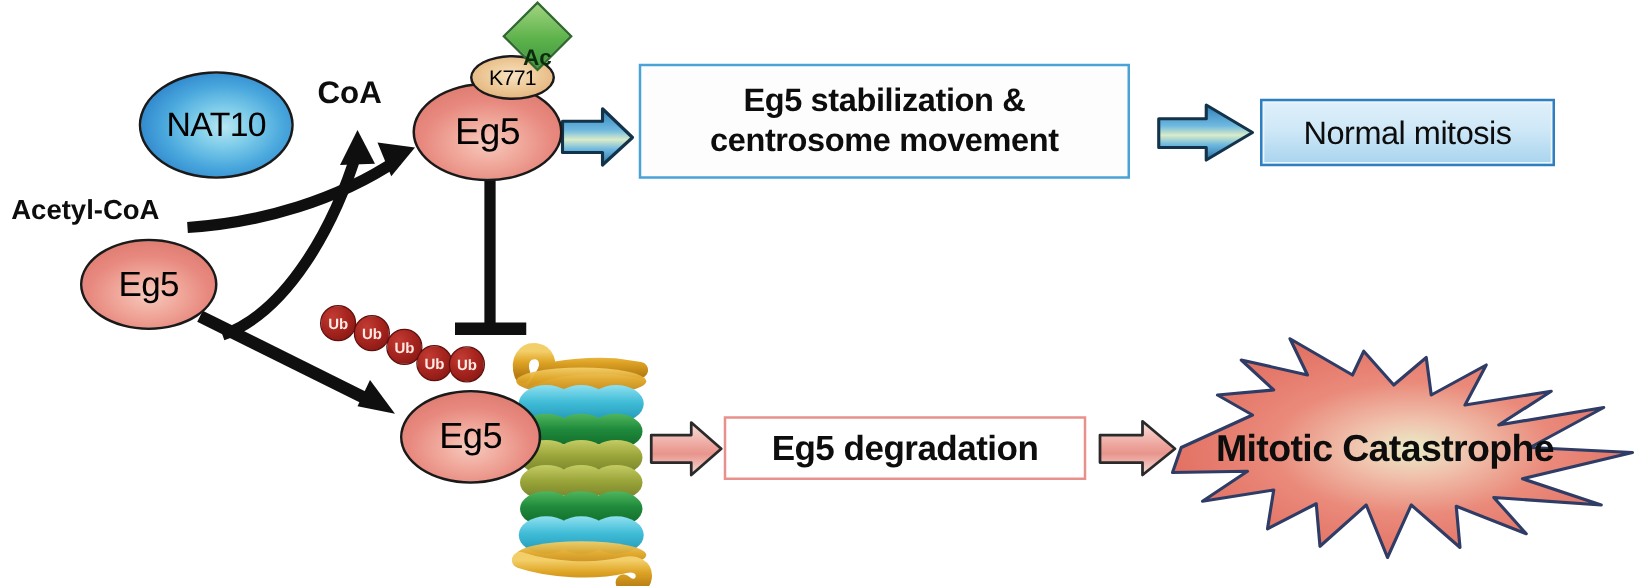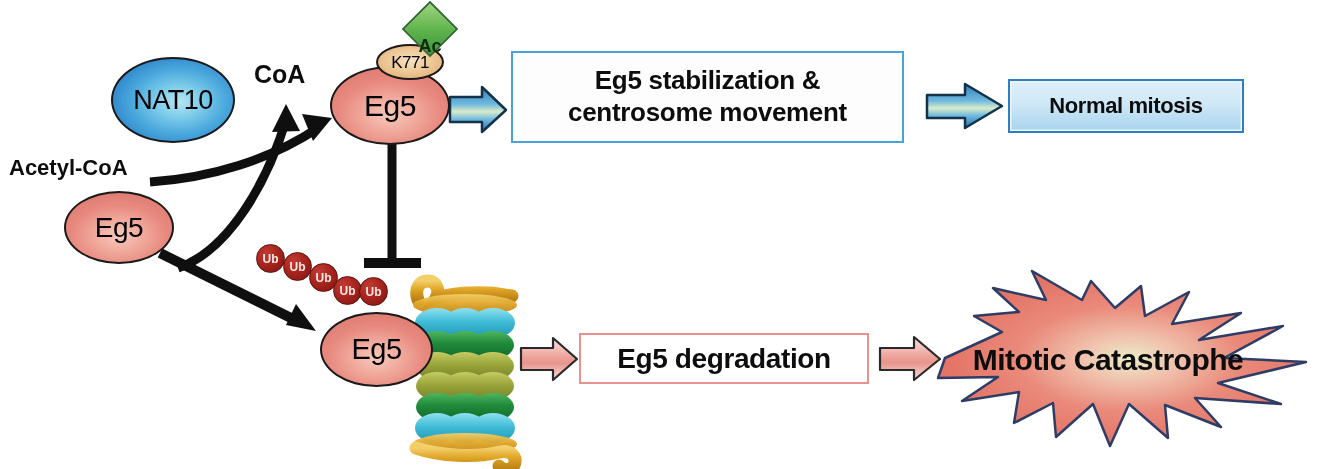--- a/index.html
+++ b/index.html
@@ -99,22 +99,22 @@
     color: #0d0d0d;
     line-height: 1.22;
     letter-spacing: -0.3px;
   }
   .box-mitosis {
     background: linear-gradient(180deg, #dff0fa 0%, #cfe8f7 45%, #a9d4ee 100%);
     border: 2px solid #2f7fc0;
     box-shadow: 0 0 0 1.5px #eaf5fc inset;
   }
   .box-mitosis .lbl {
-    font-size: 22px;
-    font-weight: bold;
+    font-size: 26px;
+    font-weight: normal;
     color: #0d0d0d;
     letter-spacing: -0.4px;
   }
   .box-degrad {
     background: #ffffff;
     border: 2.5px solid #e8918c;
   }
   .box-degrad .lbl {
     font-size: 28px;
     font-weight: bold;

